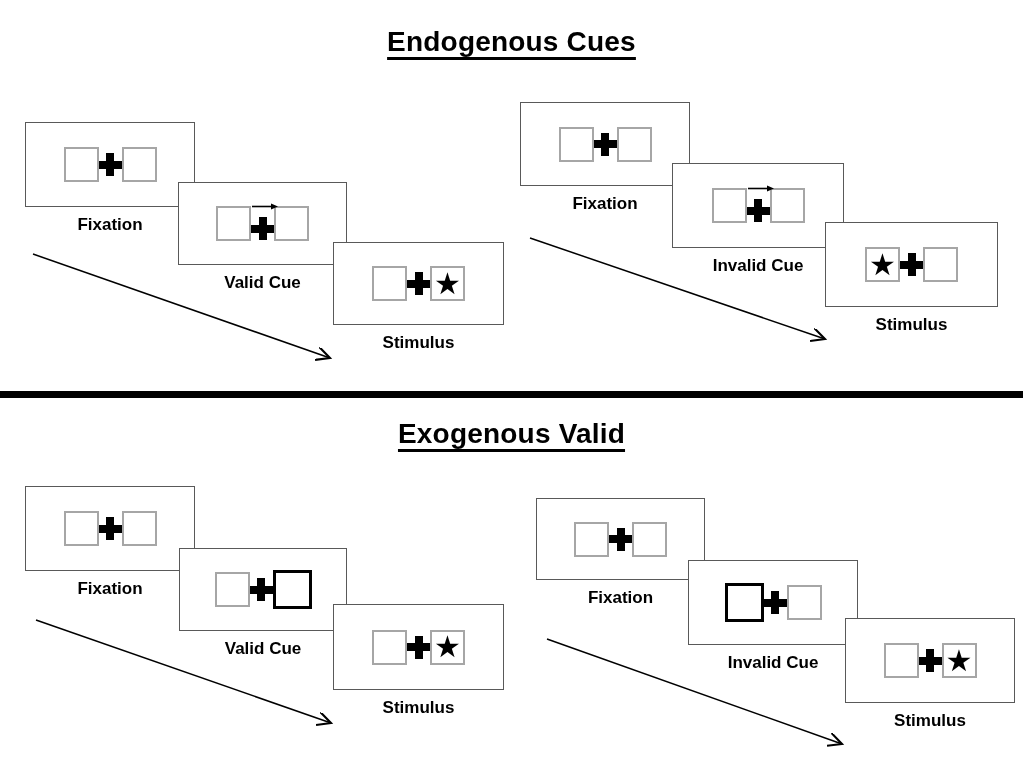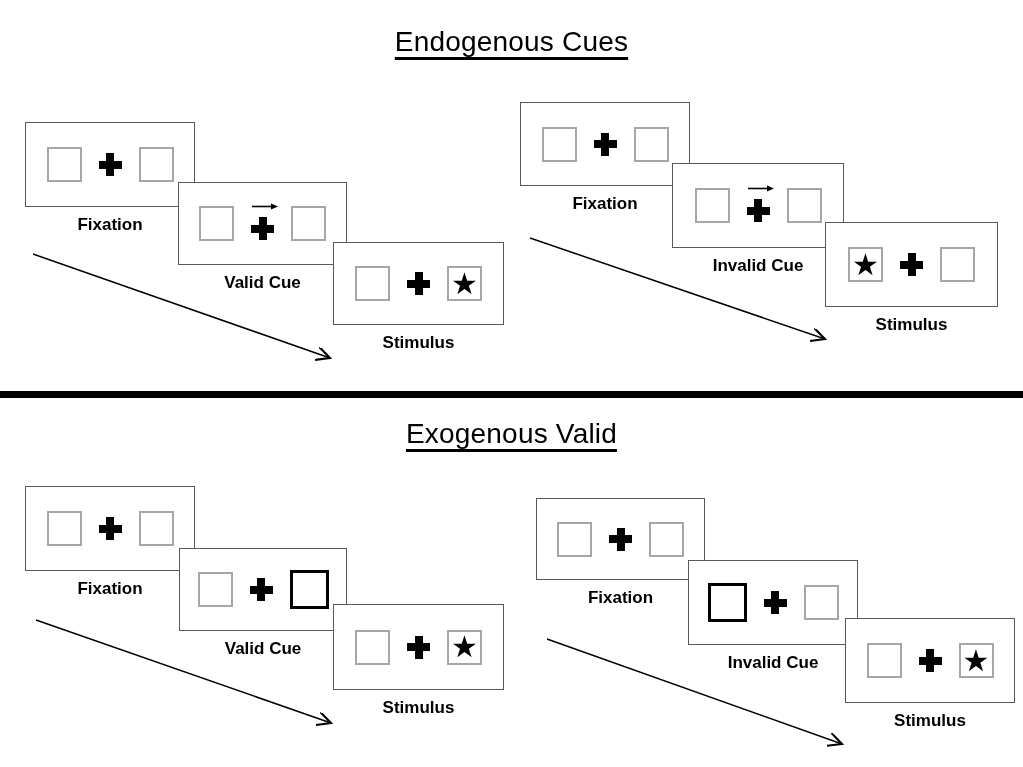--- a/index.html
+++ b/index.html
@@ -2,27 +2,27 @@
 <html><head>
 <meta charset="utf-8">
 <style>
   html,body{margin:0;padding:0;background:#ffffff;}
   #stage{
     position:relative;width:1023px;height:767px;background:#ffffff;overflow:hidden;
     font-family:"Liberation Sans",sans-serif;color:#000;
   }
   .section-title{
     position:absolute;left:0;width:100%;text-align:center;
-    font-size:28px;font-weight:normal;
+    font-size:28px;font-weight:bold;
     text-decoration:underline;text-decoration-thickness:3px;text-underline-offset:6px;
     letter-spacing:0.2px;
   }
   .frame{
     position:absolute;background:#ffffff;border:1px solid #595959;
-    display:flex;align-items:center;justify-content:center;gap:17px;
+    display:flex;align-items:center;justify-content:center;gap:0;
     box-sizing:border-box;
   }
   .frame-label{
     position:absolute;top:calc(100% + 9px);left:50%;transform:translateX(-50%);
     font-weight:bold;font-size:17px;white-space:nowrap;
   }
   .sq{
     width:35px;height:35px;box-sizing:border-box;border:2px solid #a6a6a6;background:#ffffff;
     display:flex;align-items:center;justify-content:center;
     font-size:30px;line-height:1;color:#000;flex:0 0 auto;

